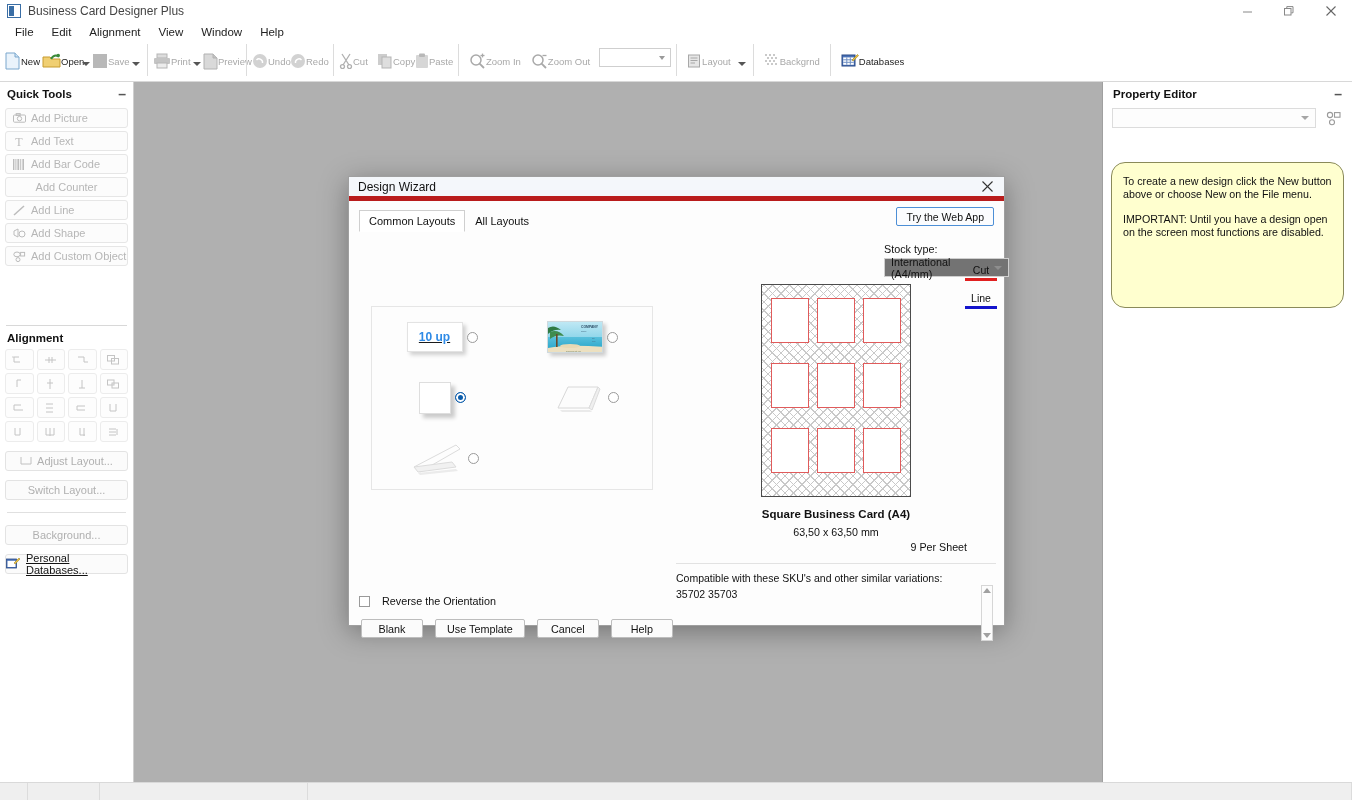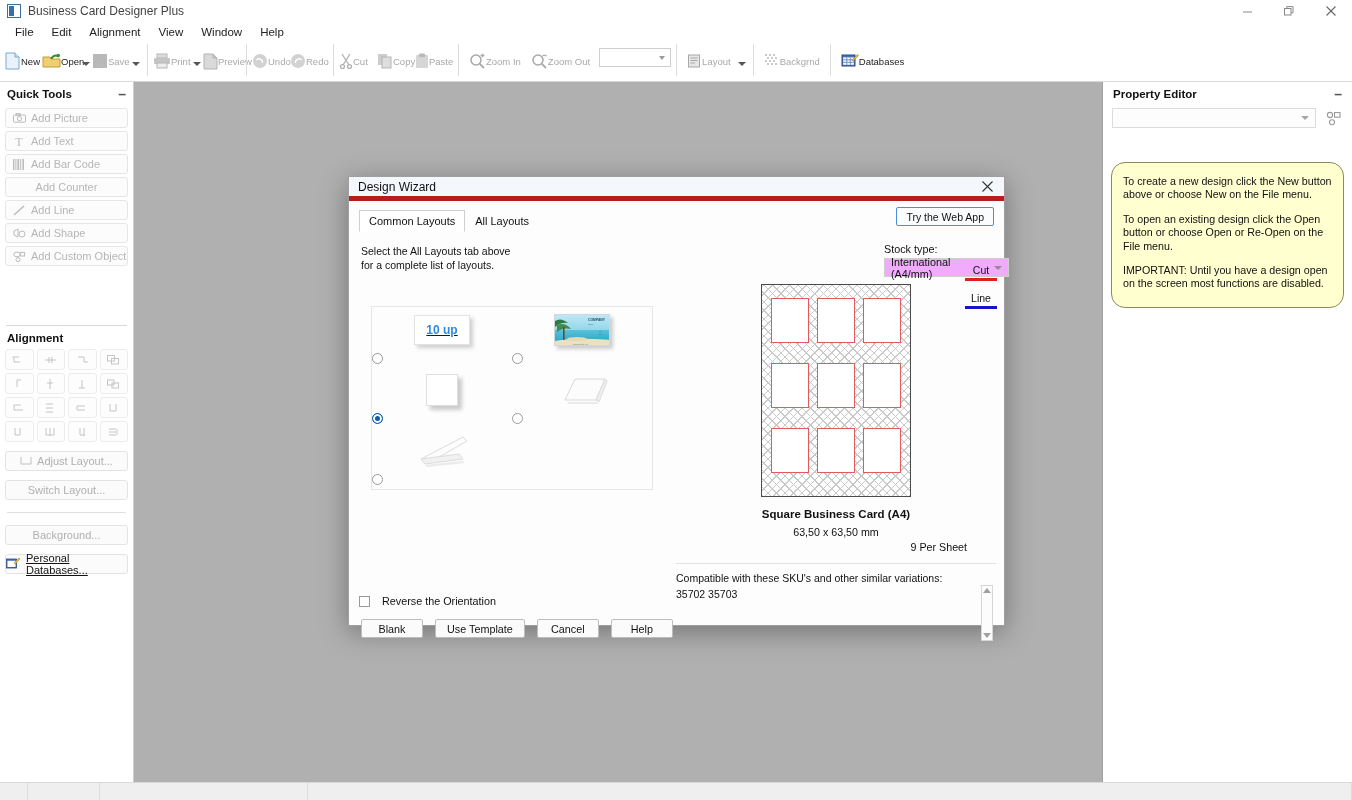--- a/index.html
+++ b/index.html
@@ -110,31 +110,31 @@
   .tab.active { background:#fff; border:1px solid #cfcfcf; border-bottom:1px solid #fff; }
 
   .webapp { position:absolute; right:10px; top:6px; height:19px; padding:0 9px;
             border:1px solid #4d8fd6; border-radius:2px; background:#fbfcfe;
             display:flex; align-items:center; font-size:10.5px; color:#111; }
 
   .hinttext { position:absolute; left:12px; top:44px; width:160px; font-size:10.5px;
               line-height:1.3; color:#111; }
   .stocklbl { position:absolute; left:535px; top:42px; font-size:10.8px; color:#111; }
   .stockcombo { position:absolute; left:535px; top:57px; width:125px; height:19px;
-                border:1px solid #cfcfcf; background:#f0abfc; display:flex; align-items:center;
+                border:1px solid #cfcfcf; background:#737373; display:flex; align-items:center;
                 padding:0 6px; font-size:10.8px; color:#111; }
   .stockcombo .ar { margin-left:auto; width:0;height:0;
                     border-left:4px solid transparent;border-right:4px solid transparent;
                     border-top:4px solid #8e8e8e; }
 
   .selbox { position:absolute; left:22px; top:105px; width:282px; height:184px;
             border:1px solid #e6e6e6; background:#fdfdfd; }
   .selgrid { display:grid; grid-template-columns:1fr 1fr; grid-template-rows:1fr 1fr 1fr;
              width:100%; height:100%; }
-  .selcell { display:flex; flex-direction:column; justify-content:center; gap:4px;text-decoration:underline; }
+  .selcell { display:flex; flex-direction:row; align-items:center; justify-content:center; gap:4px;text-decoration:underline; }
   .thumbwrap { height:38px; display:flex; align-items:center; justify-content:center; }
   .radio { width:11px; height:11px; border-radius:50%; border:1px solid #9a9a9a; background:#fff; }
   .radio.on { border:1px solid #0b5cab; background:#0b5cab;
               box-shadow:inset 0 0 0 2px #fff, inset 0 0 0 4px #0b5cab; }
 
   .upcard { width:56px; height:30px; background:#fff; border:1px solid #e3e3e3;
             box-shadow:3px 3px 4px rgba(0,0,0,0.18);
             display:flex; align-items:center; justify-content:center;
             color:#2e8ae6; font-size:12px; font-weight:bold; }
   .beach { width:56px; height:32px; box-shadow:3px 3px 4px rgba(0,0,0,0.2);
@@ -650,21 +650,20 @@
           <svg width="17" height="15" viewBox="0 0 17 15">
             <circle cx="5" cy="4" r="2.6" fill="none" stroke="#9a9a9a" stroke-width="1.1"></circle>
             <rect x="9.5" y="1.6" width="5.5" height="4.6" fill="none" stroke="#9a9a9a" stroke-width="1.1"></rect>
             <circle cx="7" cy="11.3" r="2.5" fill="none" stroke="#9a9a9a" stroke-width="1.1"></circle>
           </svg>
         </div>
       </div>
 
       <div class="tipbox">
         <p>To create a new design click the New button above or choose New on the File menu.</p>
-        <p>To open an existing design click the Open button or choose Open or Re-Open on the File menu.</p>
         <p>IMPORTANT: Until you have a design open on the screen most functions are disabled.</p>
       </div>
     </div>
   </div>
 
   <div class="statusbar">
     <div class="sseg" style="width:28px"></div>
     <div class="sseg" style="width:72px"></div>
     <div class="sseg" style="width:208px"></div>
     <div class="sseg" style="flex:1"></div>
@@ -683,21 +682,20 @@
 
     <div class="dlg-body">
 
       <div class="tabs">
         <div class="tab active">Common Layouts</div>
         <div class="tab">All Layouts</div>
       </div>
 
       <div class="webapp">Try the Web App</div>
 
-      <div class="hinttext">Select the All Layouts tab above for a complete list of layouts.</div>
 
       <div class="stocklbl">Stock type:</div>
       <div class="stockcombo">
         <span>International (A4/mm)</span>
         <span class="ar"></span>
       </div>
 
       <div class="selbox">
         <div class="selgrid">
 

